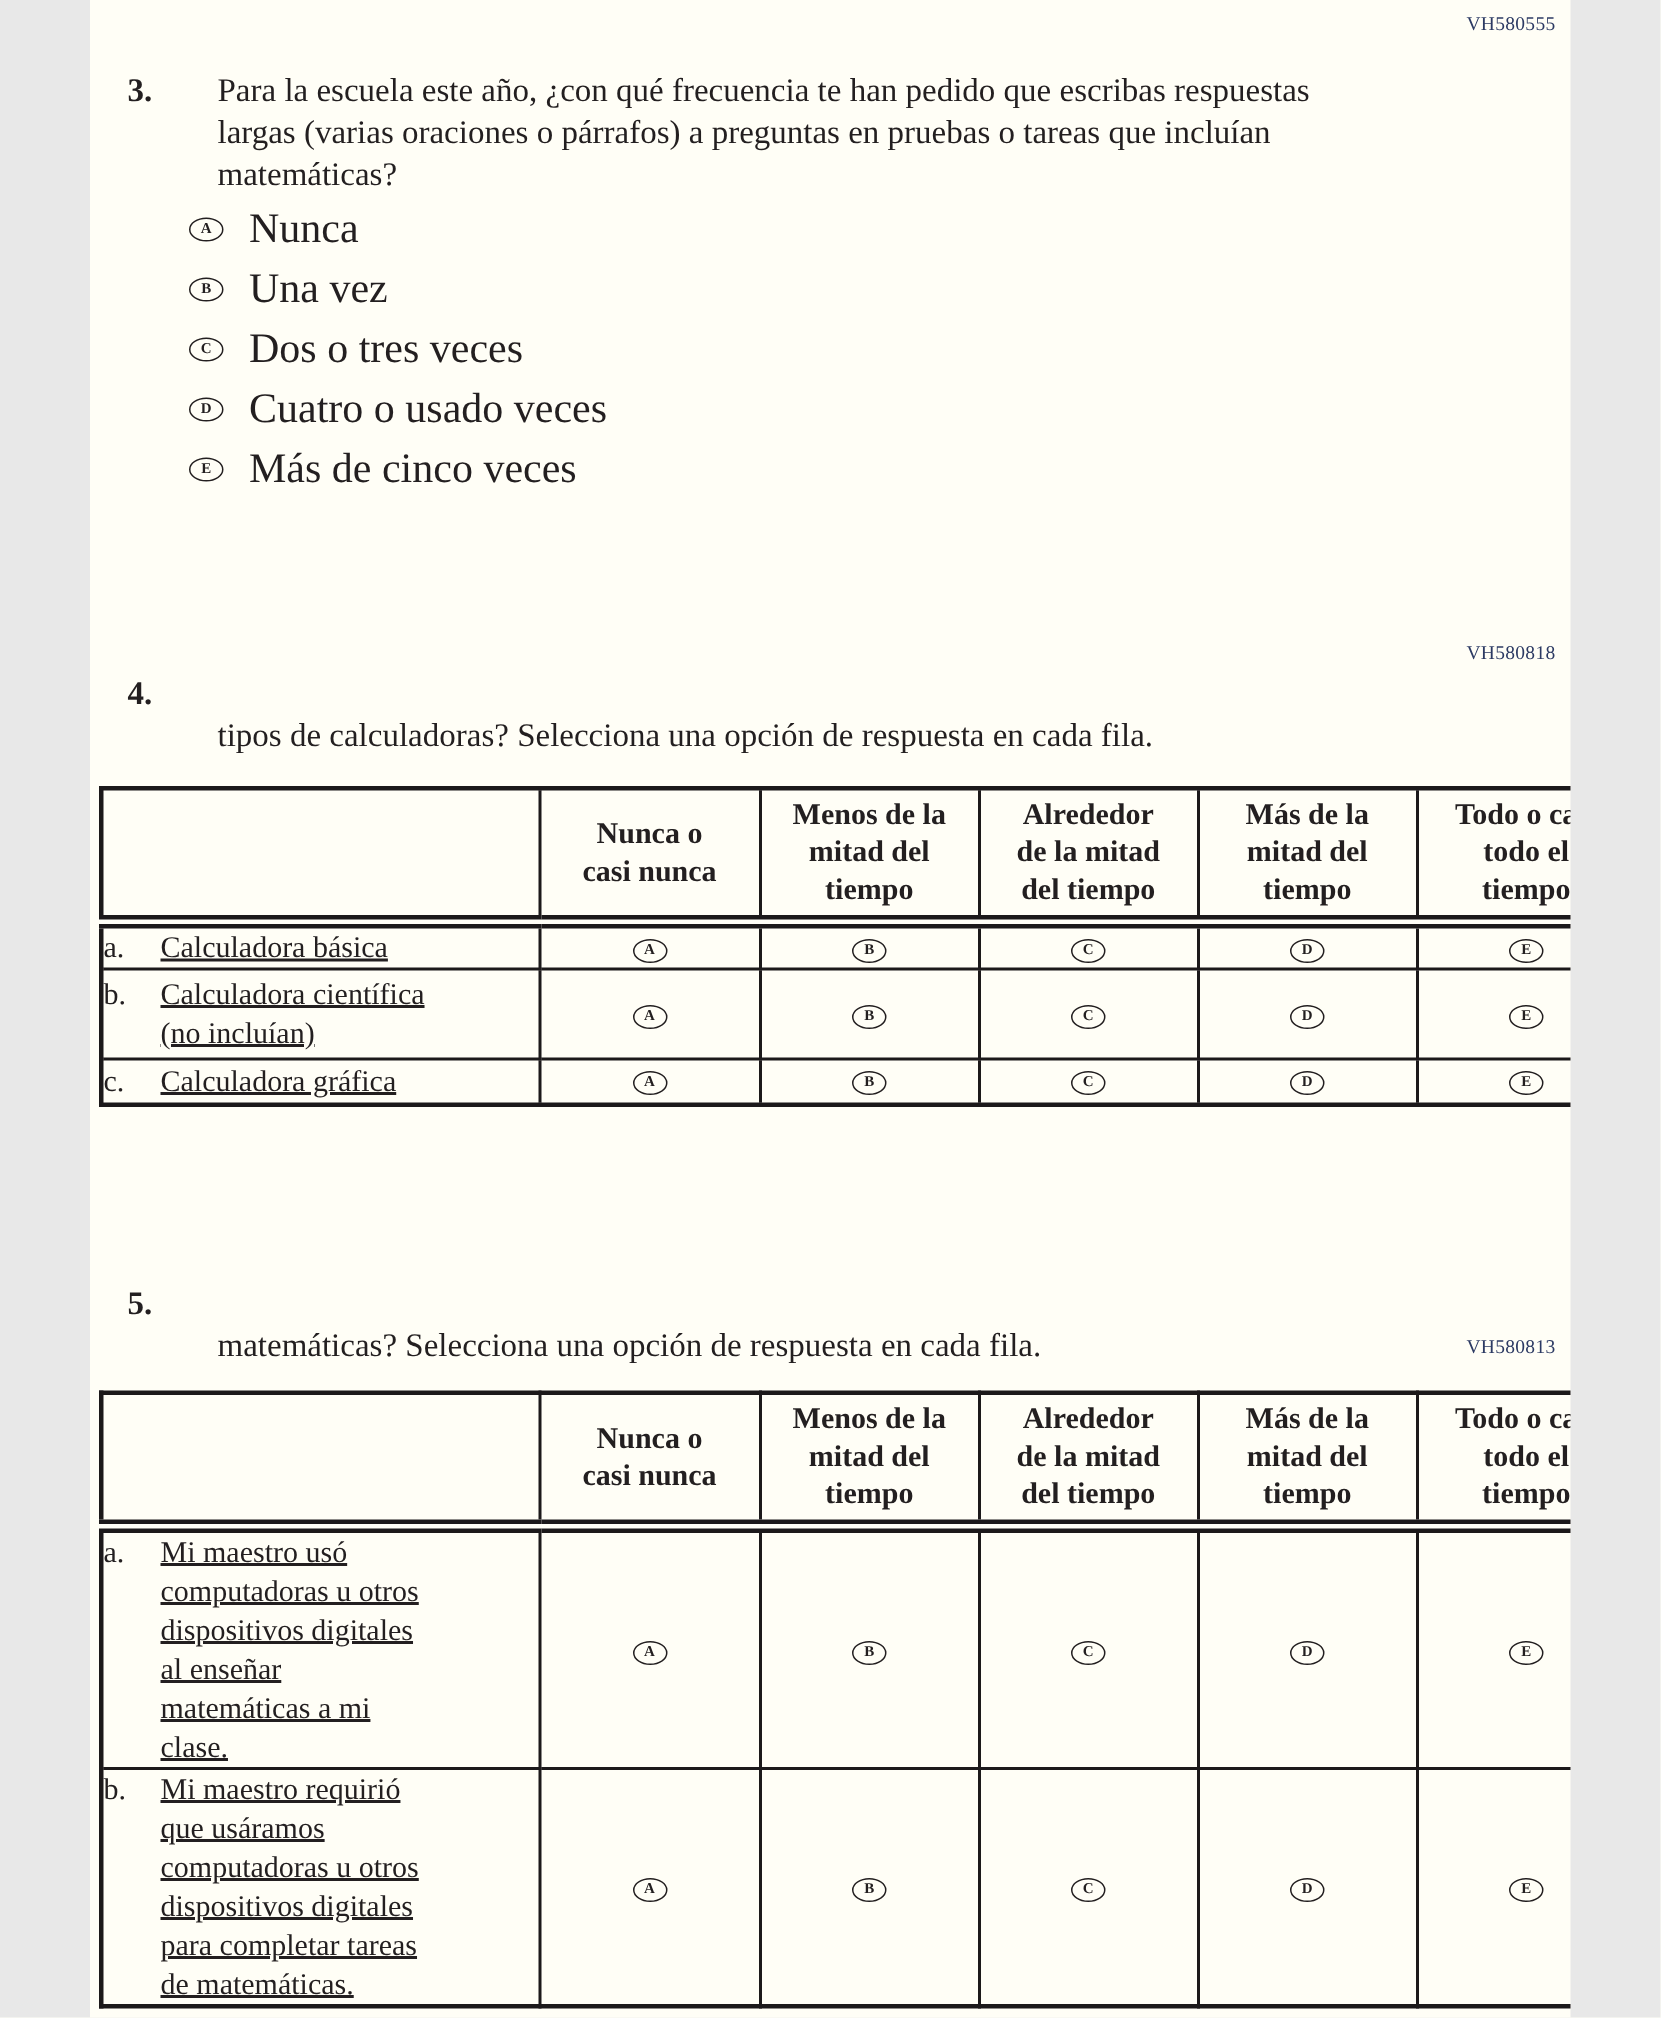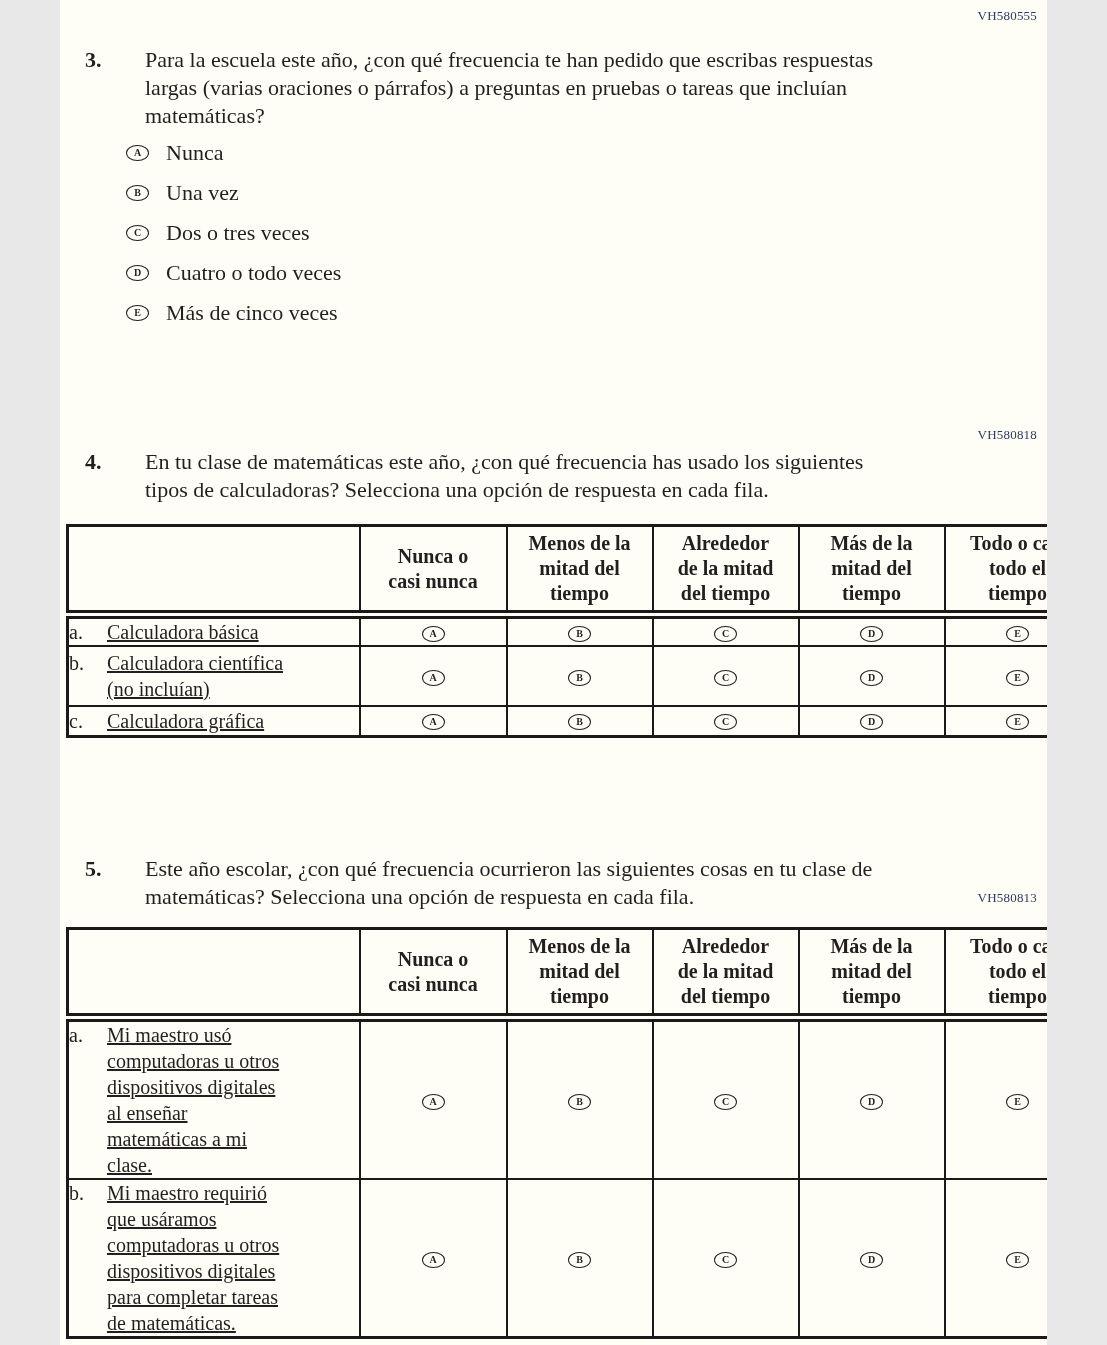--- a/index.html
+++ b/index.html
@@ -64,21 +64,21 @@
     height: 16px;
     border: 1.6px solid #231f20;
     border-radius: 50%;
     font-size: 10px;
     font-weight: 600;
     line-height: 1;
     flex: 0 0 auto;
   }
   .option-label {
     margin-left: 17px;
-    font-size: 22px;
+    font-size: 28px;
     line-height: 24px;
     white-space: nowrap;
   }
 
   table.qtable {
     position: absolute;
     left: 6px;
     width: 1092px;
     border-collapse: collapse;
     table-layout: fixed;
@@ -158,33 +158,33 @@
     <div class="option">
       <span class="bubble">B</span>
       <span class="option-label">Una vez</span>
     </div>
     <div class="option">
       <span class="bubble">C</span>
       <span class="option-label">Dos o tres veces</span>
     </div>
     <div class="option">
       <span class="bubble">D</span>
-      <span class="option-label">Cuatro o todo veces</span>
+      <span class="option-label">Cuatro o usado veces</span>
     </div>
     <div class="option">
       <span class="bubble">E</span>
       <span class="option-label">Más de cinco veces</span>
     </div>
   </div>
 
   <div class="code" style="top:427px;">VH580818</div>
 
   <div class="question" style="top:448px;">
     <span class="qnum">4.</span>
-    <div class="qtext"><span>En tu clase de matemáticas este año, ¿con qué frecuencia has usado los siguientes</span><br><span>tipos de calculadoras? Selecciona </span><b>una</b><span> opción de respuesta en cada fila.</span></div>
+    <div class="qtext"><br><span>tipos de calculadoras? Selecciona </span><b>una</b><span> opción de respuesta en cada fila.</span></div>
   </div>
 
   <table class="qtable" style="top:524px;">
     <colgroup>
       <col style="width:292px">
         <col style="width:147px">
         <col style="width:146px">
         <col style="width:146px">
         <col style="width:146px">
         <col style="width:146px">
@@ -254,21 +254,21 @@
         <td class="bubble-cell"><span class="bubble">E</span></td>
         <td class="code-cell">VH580820</td>
       </tr>
     </tbody>
   </table>
 
   <div class="code" style="top:890px;">VH580813</div>
 
   <div class="question" style="top:855px;">
     <span class="qnum">5.</span>
-    <div class="qtext"><span>Este año escolar, ¿con qué frecuencia ocurrieron las siguientes cosas en tu clase de</span><br><span>matemáticas? Selecciona </span><b>una</b><span> opción de respuesta en cada fila.</span></div>
+    <div class="qtext"><br><span>matemáticas? Selecciona </span><b>una</b><span> opción de respuesta en cada fila.</span></div>
   </div>
 
   <table class="qtable" style="top:927px;">
     <colgroup>
       <col style="width:292px">
         <col style="width:147px">
         <col style="width:146px">
         <col style="width:146px">
         <col style="width:146px">
         <col style="width:146px">

